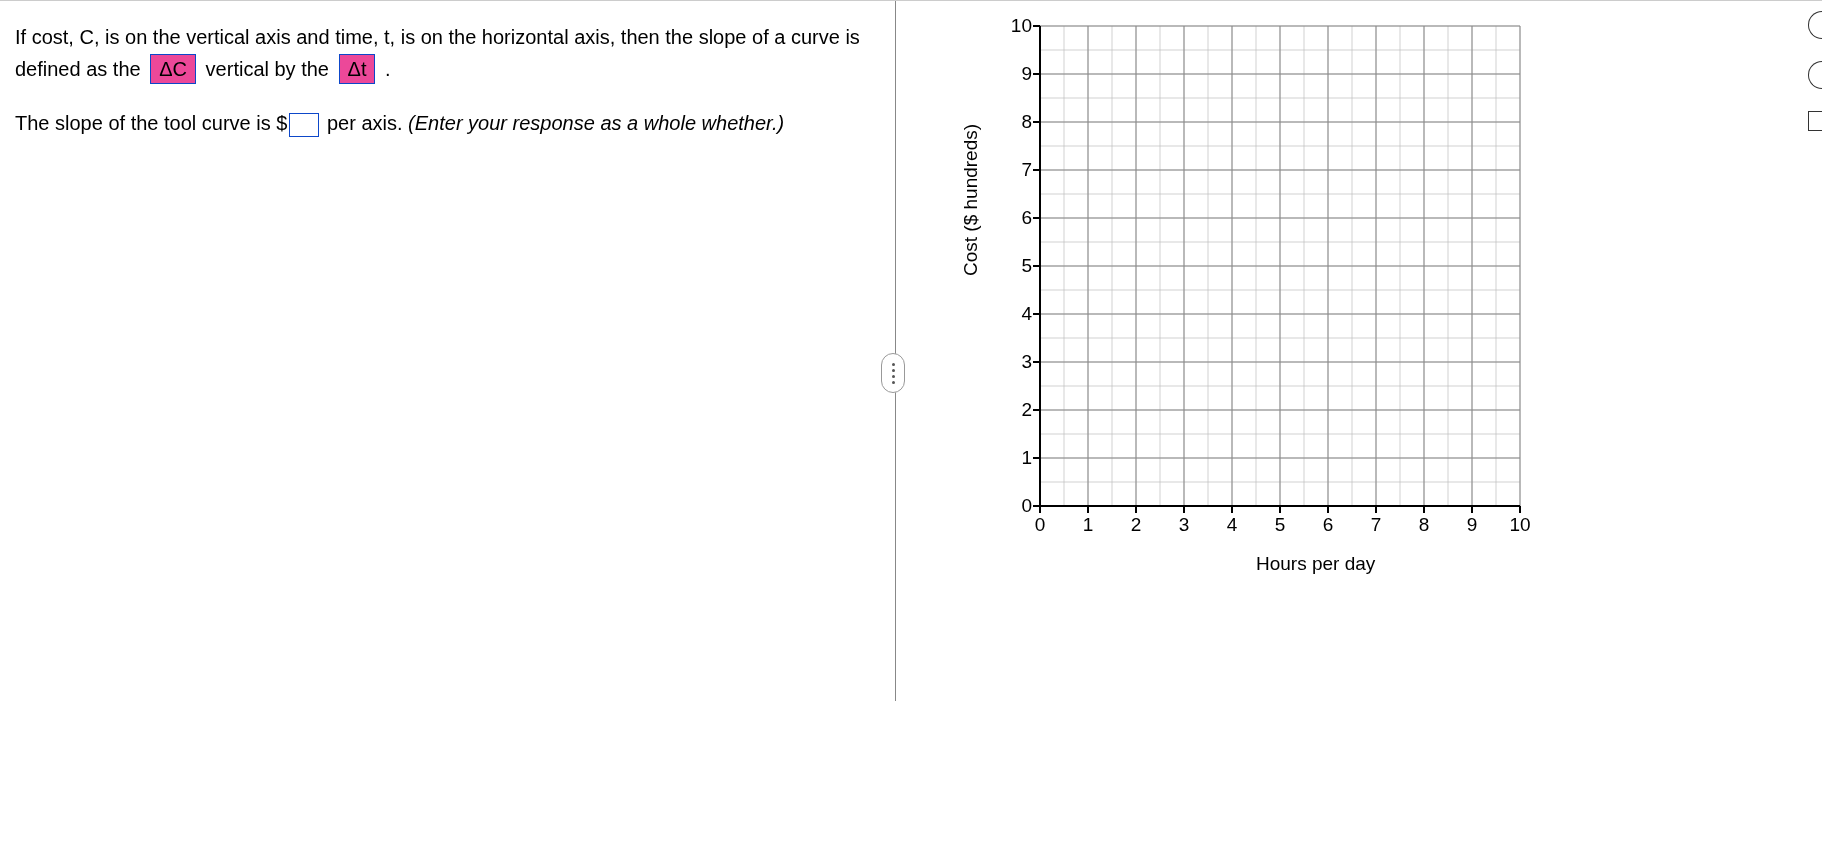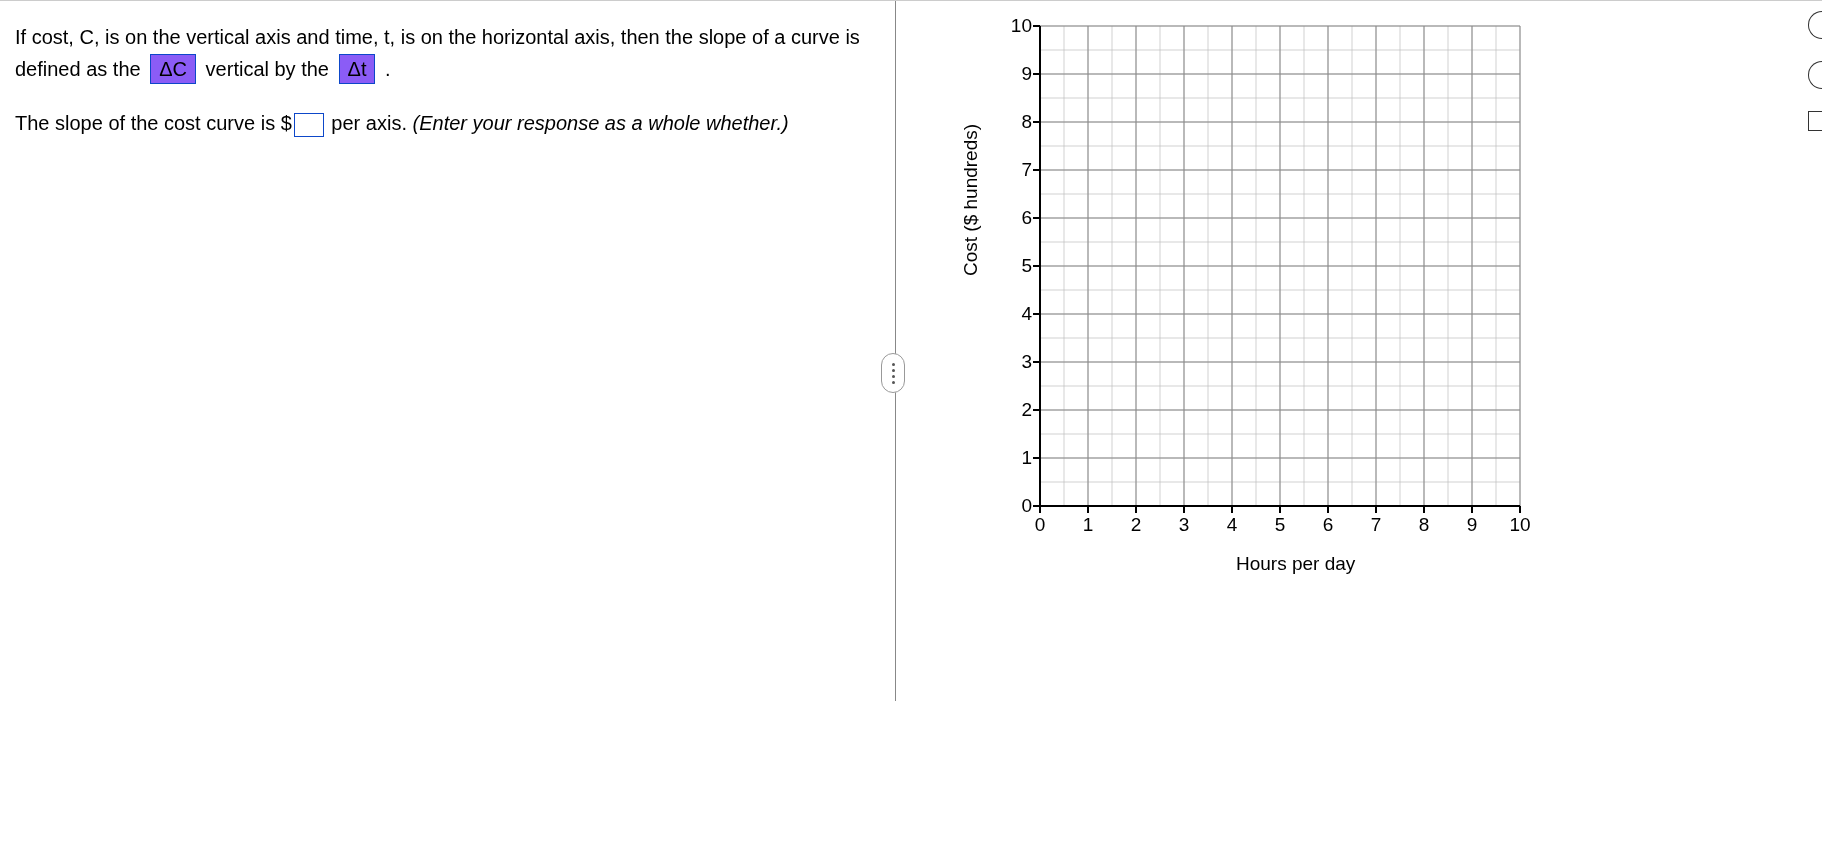--- a/index.html
+++ b/index.html
@@ -25,21 +25,21 @@
     .para { margin-bottom: 22px; }
     .italic { font-style: italic; }
     .inline-answer {
       display: inline-block;
       border: 1.5px solid #0d47c9;
       padding: 2px 8px;
       margin: 0 4px;
       min-width: 36px;
       text-align: center;
       font-family: Arial, sans-serif;
-      background: #8b5cf6;
+      background: #ec4899;
       vertical-align: baseline;
       line-height: 1.2;
     }
     .inline-input {
       display: inline-block;
       border: 1.5px solid #0d47c9;
       width: 30px;
       height: 24px;
       margin: 0 2px;
       vertical-align: middle;
@@ -92,21 +92,21 @@
       position: absolute;
       left: -30px;
       top: 260px;
       transform: rotate(-90deg);
       transform-origin: left top;
       font-size: 19px;
       white-space: nowrap;
     }
     .x-axis-label {
       position: absolute;
-      left: 246px;
+      left: 266px;
       top: 537px;
       font-size: 19px;
     }
     .grid-svg { display: block; }
     .ytick-label {
       position: absolute;
       font-size: 19px;
       text-align: right;
       width: 30px;
     }
@@ -139,21 +139,21 @@
 <div class="container">
   <div class="left-panel">
     <div class="para">
       <span>If cost, C, is on the vertical axis and time, t, is on the horizontal axis, then the slope of a curve is defined as the </span>
       <span class="inline-answer">ΔC</span>
       <span> vertical by the </span>
       <span class="inline-answer">Δt</span>
       <span> .</span>
     </div>
     <div class="para">
-      <span>The slope of the cost curve is $</span><span class="inline-input"></span><span> per axis. </span><span class="italic">(Enter your response as a whole whether.)</span>
+      <span>The slope of the tool curve is $</span><span class="inline-input"></span><span> per axis. </span><span class="italic">(Enter your response as a whole whether.)</span>
     </div>
   </div>
 
   <div class="divider-wrap">
     <div class="divider-line"></div>
     <div class="divider-handle">
       <span></span>
         <span></span>
         <span></span>
         <span></span>

